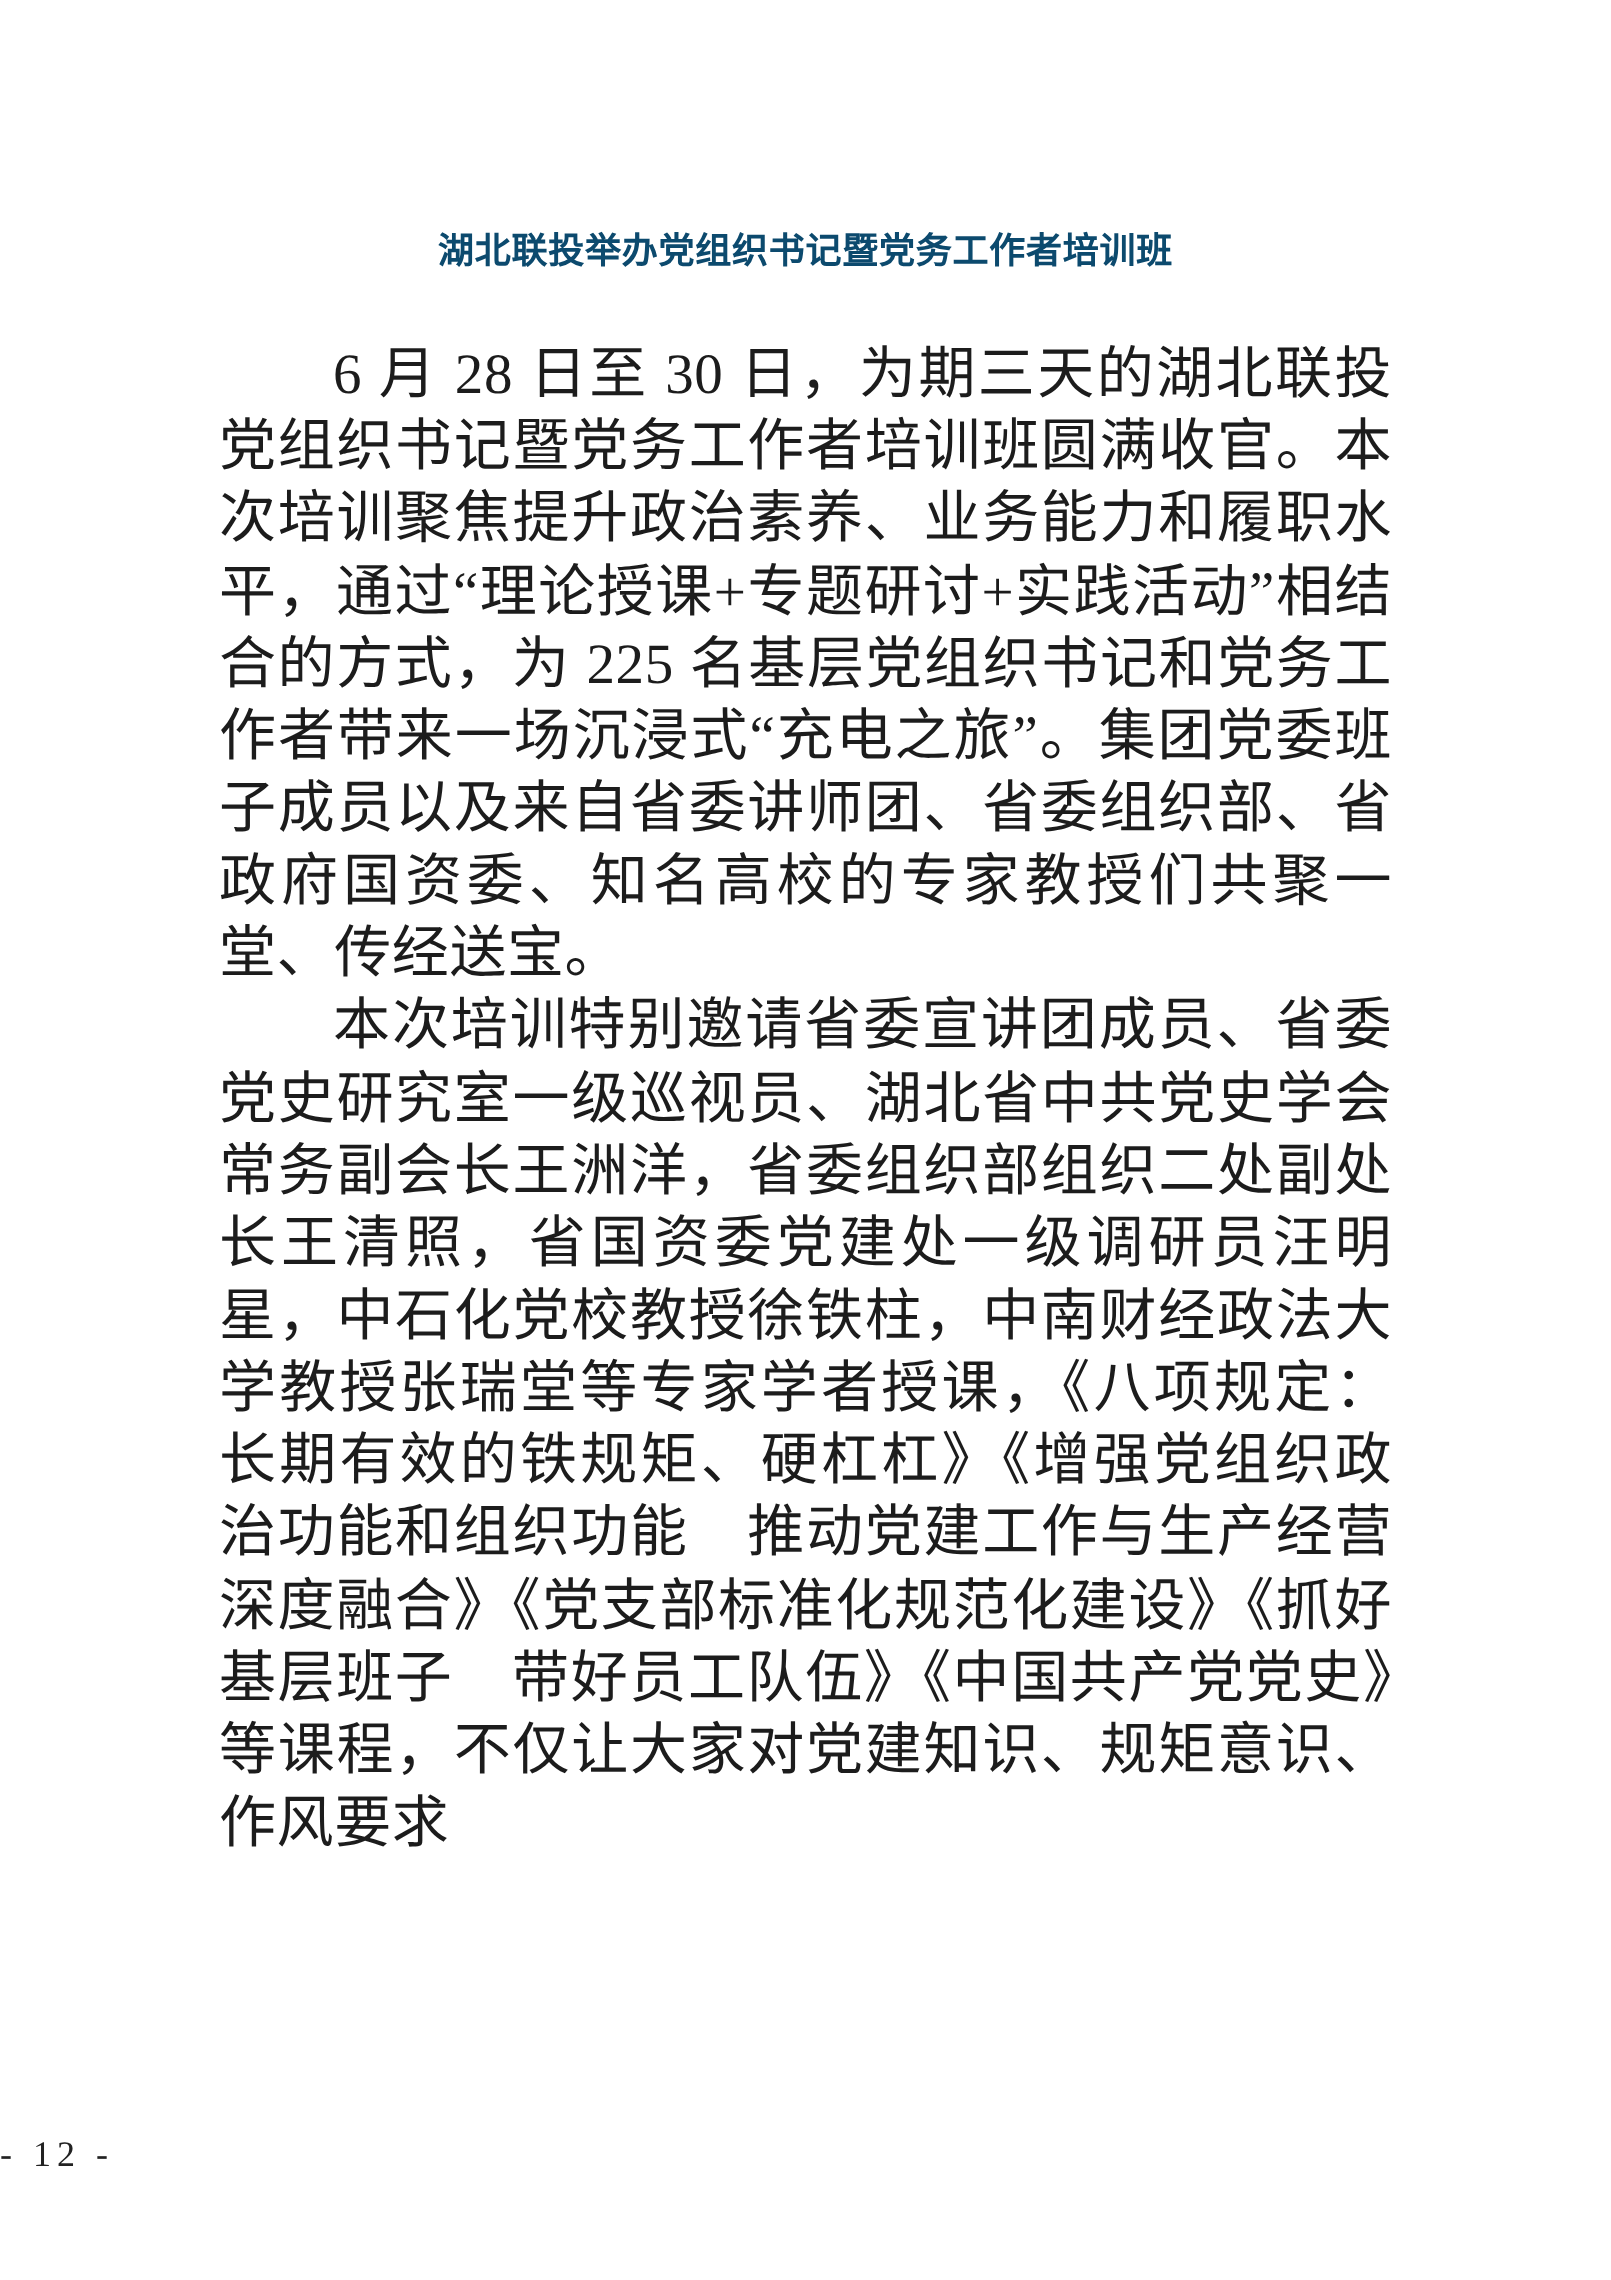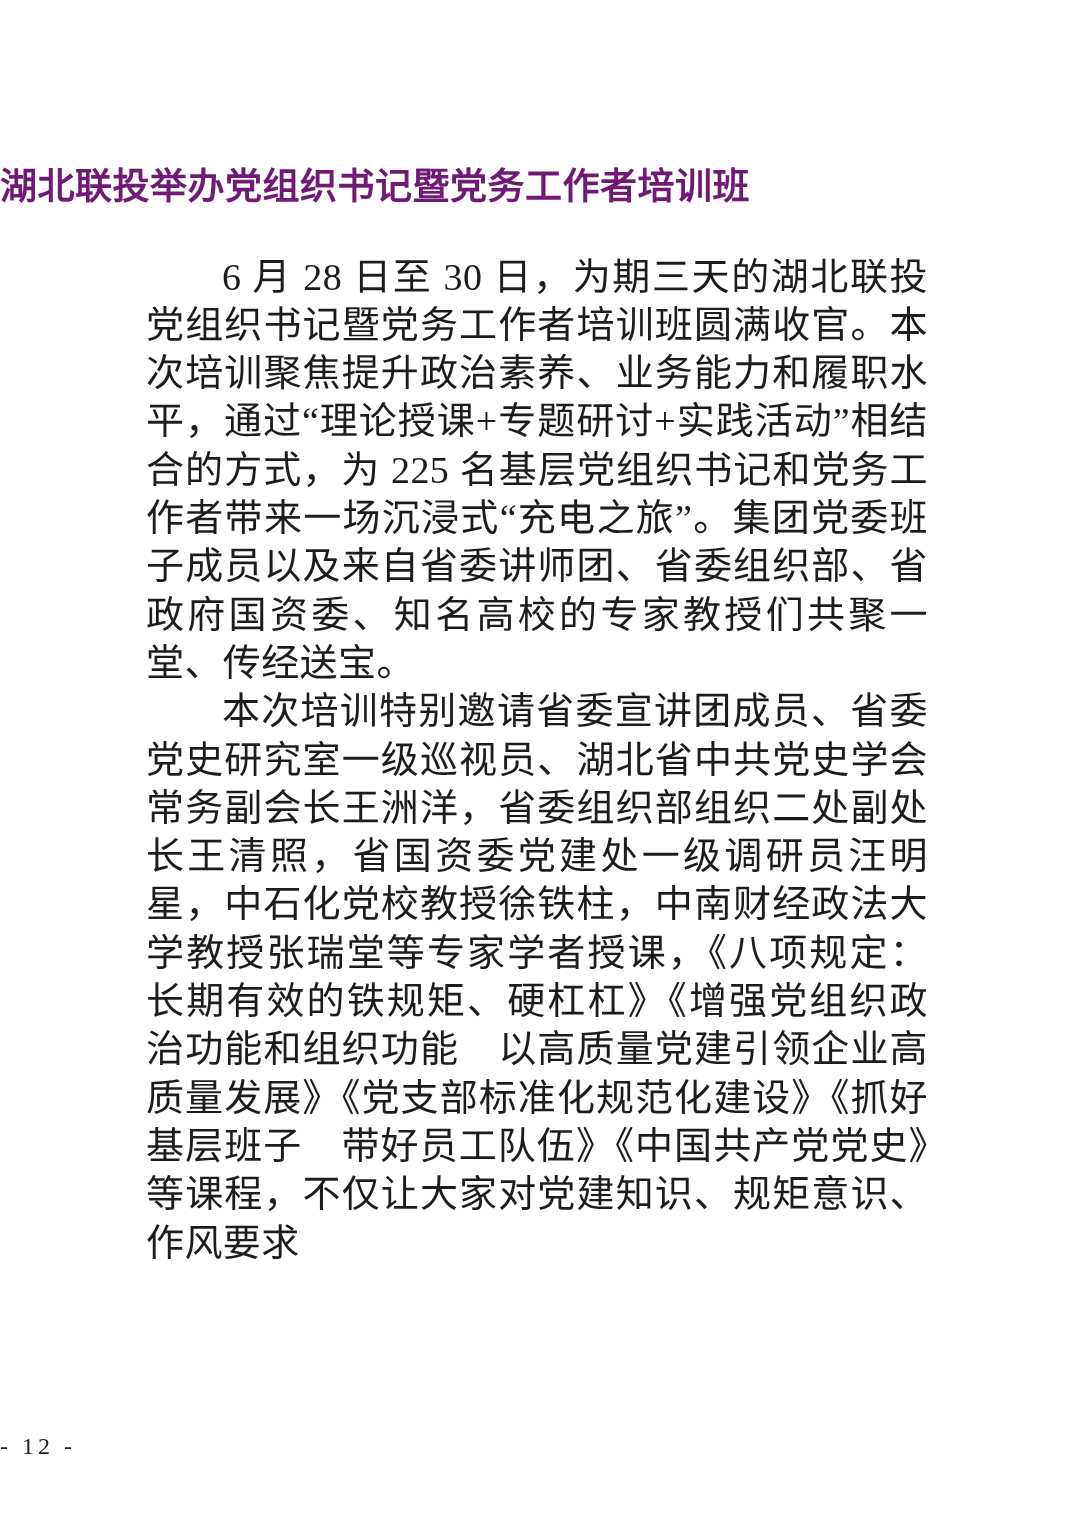--- a/index.html
+++ b/index.html
@@ -16,26 +16,26 @@
     overflow: hidden;
   }
   .page {
     width: 1074px;
     height: 1520px;
     position: relative;
     background: #ffffff;
   }
   .doc-title {
     padding-top: 136px;
-    text-align: left;
-    font-size: 37px;
+    text-align: center;
+    font-size: 24px;
     font-weight: bold;
     letter-spacing: 0.5px;
     line-height: 1.4;
-    color: #701a75;
+    color: #0c4a6e;
   }
   .doc-body {
     width: 782px;
     margin: 40px auto 0 auto;
     font-size: 38px;
     line-height: 48.3px;
     text-align: justify;
     letter-spacing: 0.4px;
     color: #1c1c1c;
   }
@@ -57,18 +57,18 @@
 </style>
 </head>
 <body>
 
 <div class="page">
 
   <h1 class="doc-title">湖北联投举办党组织书记暨党务工作者培训班</h1>
 
   <div class="doc-body">
     <p>6 月 28 日至 30 日，为期三天的湖北联投党组织书记暨党务工作者培训班圆满收官。本次培训聚焦提升政治素养、业务能力和履职水平，通过“理论授课+专题研讨+实践活动”相结合的方式，为 225 名基层党组织书记和党务工作者带来一场沉浸式“充电之旅”。集团党委班子成员以及来自省委讲师团、省委组织部、省政府国资委、知名高校的专家教授们共聚一堂、传经送宝。</p>
-    <p>本次培训特别邀请省委宣讲团成员、省委党史研究室一级巡视员、湖北省中共党史学会常务副会长王洲洋，省委组织部组织二处副处长王清照，省国资委党建处一级调研员汪明星，中石化党校教授徐铁柱，中南财经政法大学教授张瑞堂等专家学者授课，《八项规定：长期有效的铁规矩、硬杠杠》《增强党组织政治功能和组织功能　以高质量党建引领企业高质量发展》《党支部标准化规范化建设》《抓好基层班子　带好员工队伍》《中国共产党党史》等课程，不仅让大家对党建知识、规矩意识、作风要求</p>
+    <p>本次培训特别邀请省委宣讲团成员、省委党史研究室一级巡视员、湖北省中共党史学会常务副会长王洲洋，省委组织部组织二处副处长王清照，省国资委党建处一级调研员汪明星，中石化党校教授徐铁柱，中南财经政法大学教授张瑞堂等专家学者授课，《八项规定：长期有效的铁规矩、硬杠杠》《增强党组织政治功能和组织功能　推动党建工作与生产经营深度融合》《党支部标准化规范化建设》《抓好基层班子　带好员工队伍》《中国共产党党史》等课程，不仅让大家对党建知识、规矩意识、作风要求</p>
   </div>
 
   <div class="page-footer">- 12 -</div>
 
 </div>
 
 </body></html>

